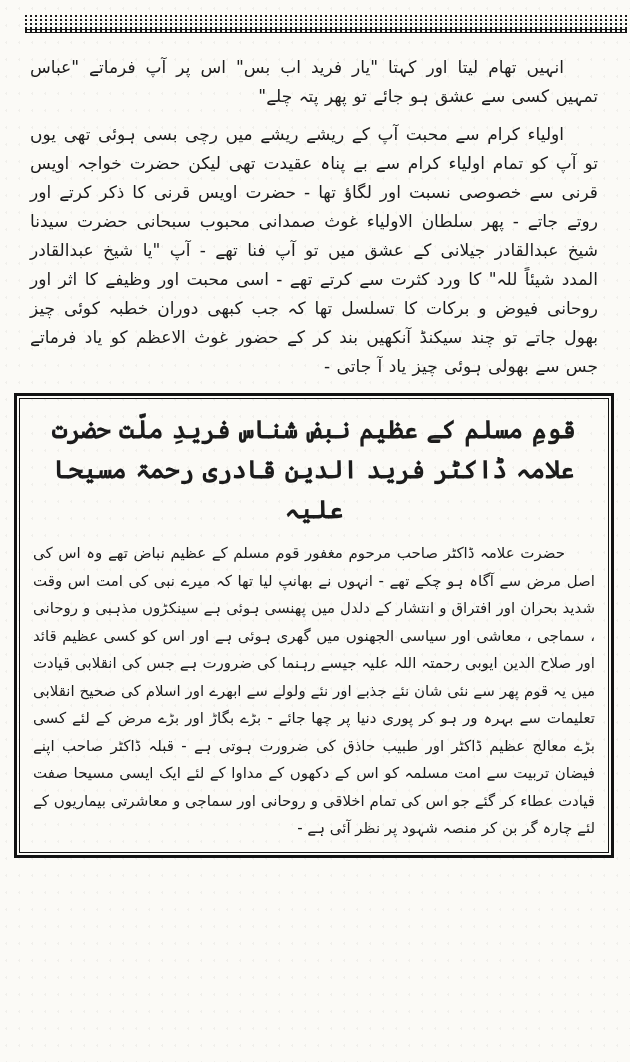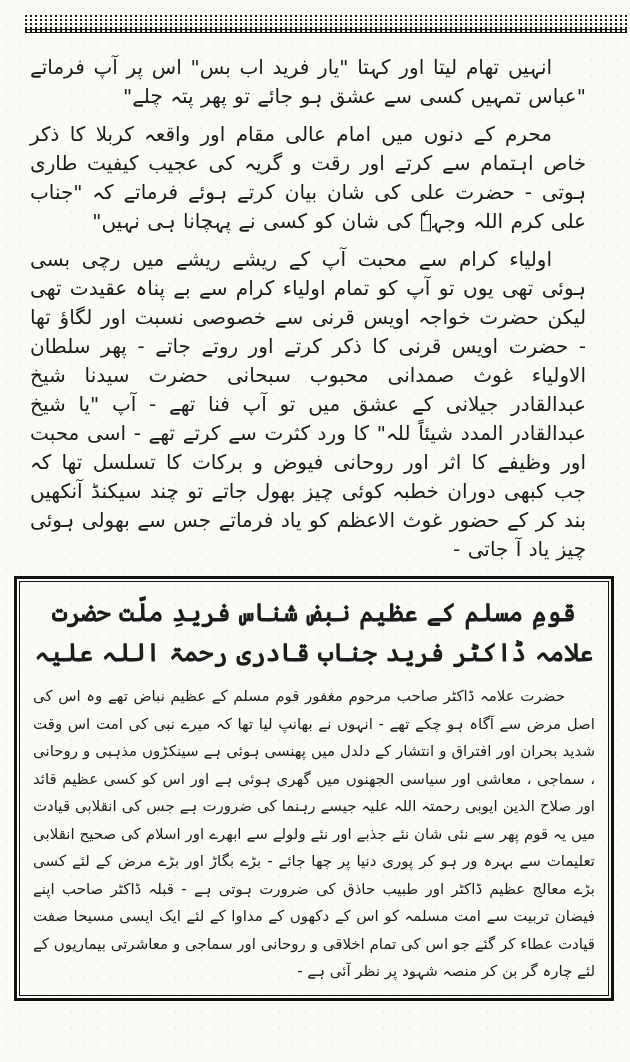--- a/index.html
+++ b/index.html
@@ -30,23 +30,23 @@
     border-bottom: 4px double #151515;
   }
   .content {
     padding: 20px 28px 0 30px;
   }
   p.para {
     direction: rtl;
     unicode-bidi: embed;
     text-align: justify;
     text-align-last: right;
-    font-size: 20px;
+    font-size: 17px;
     line-height: 29px;
-    margin: 0 16px 9px 0;
+    margin: 0 4px 9px 0;
     text-indent: 34px;
     word-spacing: 1px;
   }
   .boxed {
     margin: 12px 16px 0 14px;
     border: 3px solid #121212;
     outline: 1px solid #121212;
     outline-offset: -6px;
     padding: 12px 16px 12px 16px;
     background: transparent;
@@ -76,26 +76,25 @@
 </head>
 <body>
 
 <div class="page">
 
   <div class="top-rule"></div>
 
   <div class="content">
     <p class="para" dir="rtl">انہیں تھام لیتا اور کہتا "یار فرید اب بس" اس پر آپ فرماتے "عباس تمہیں کسی سے عشق ہو جائے تو پھر پتہ چلے"</p>
 
-    <p class="para" dir="rtl">محرم کے دنوں میں امام عالی مقام اور واقعہ کربلا کا ذکر خاص اہتمام سے کرتے اور رقت و گریہ کی عجیب کیفیت طاری ہوتی - حضرت علی کی شان بیان کرتے ہوئے فرماتے کہ "جناب علی کرم اللہ وجہہٗ کی شان کو کسی نے پہچانا ہی نہیں"</p>
 
 
     <p class="para" dir="rtl">اولیاء کرام سے محبت آپ کے ریشے ریشے میں رچی بسی ہوئی تھی یوں تو آپ کو تمام اولیاء کرام سے بے پناہ عقیدت تھی لیکن حضرت خواجہ اویس قرنی سے خصوصی نسبت اور لگاؤ تھا - حضرت اویس قرنی کا ذکر کرتے اور روتے جاتے - پھر سلطان الاولیاء غوث صمدانی محبوب سبحانی حضرت سیدنا شیخ عبدالقادر جیلانی کے عشق میں تو آپ فنا تھے - آپ "یا شیخ عبدالقادر المدد شیئاً للہ" کا ورد کثرت سے کرتے تھے - اسی محبت اور وظیفے کا اثر اور روحانی فیوض و برکات کا تسلسل تھا کہ جب کبھی دوران خطبہ کوئی چیز بھول جاتے تو چند سیکنڈ آنکھیں بند کر کے حضور غوث الاعظم کو یاد فرماتے جس سے بھولی ہوئی چیز یاد آ جاتی -</p>
 
   </div>
 
   <div class="boxed">
-    <h2 class="boxed-heading" dir="rtl">قومِ مسلم کے عظیم نبض شناس فریدِ ملّت حضرت علامہ ڈاکٹر فرید جناب قادری رحمۃ اللہ علیہ</h2>
+    <h2 class="boxed-heading" dir="rtl">قومِ مسلم کے عظیم نبض شناس فریدِ ملّت حضرت علامہ ڈاکٹر فرید الدین قادری رحمۃ مسیحا علیہ</h2>
 
     <p class="boxed-body" dir="rtl"><span>حضرت علامہ ڈاکٹر صاحب مرحوم مغفور قوم مسلم کے عظیم نباض تھے وہ اس کی اصل مرض سے آگاہ ہو چکے تھے - انہوں نے بھانپ لیا تھا کہ میرے نبی کی امت اس وقت شدید بحران اور افتراق و انتشار کے دلدل میں پھنسی ہوئی ہے سینکڑوں مذہبی و روحانی ، سماجی ، معاشی اور سیاسی الجھنوں میں گھری ہوئی ہے اور اس کو کسی عظیم قائد اور صلاح الدین ایوبی رحمتہ اللہ علیہ جیسے رہنما کی ضرورت ہے جس کی انقلابی قیادت میں یہ قوم پھر سے نئی شان نئے جذبے اور نئے ولولے سے ابھرے اور اسلام کی صحیح انقلابی تعلیمات سے بہرہ ور ہو کر پوری دنیا پر چھا جائے - بڑے بگاڑ اور بڑے مرض کے لئے کسی بڑے معالج عظیم ڈاکٹر اور طبیب حاذق کی ضرورت ہوتی ہے - قبلہ ڈاکٹر صاحب اپنے فیضان تربیت سے امت مسلمہ کو اس کے دکھوں کے مداوا کے لئے ایک ایسی مسیحا صفت قیادت عطاء کر گئے جو اس کی تمام اخلاقی و روحانی اور سماجی و معاشرتی بیماریوں کے لئے چارہ گر بن کر منصہ شہود پر نظر آئی ہے -</span> </p>
   </div>
 
 </div>
 
 </body></html>

